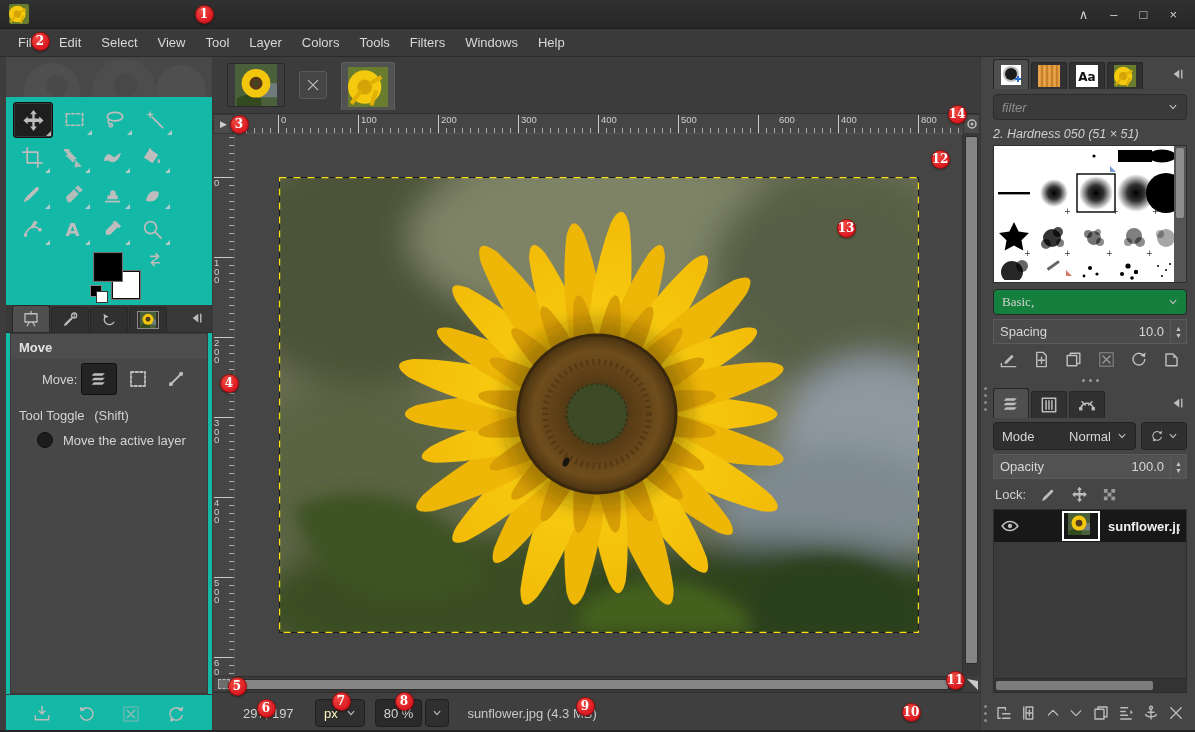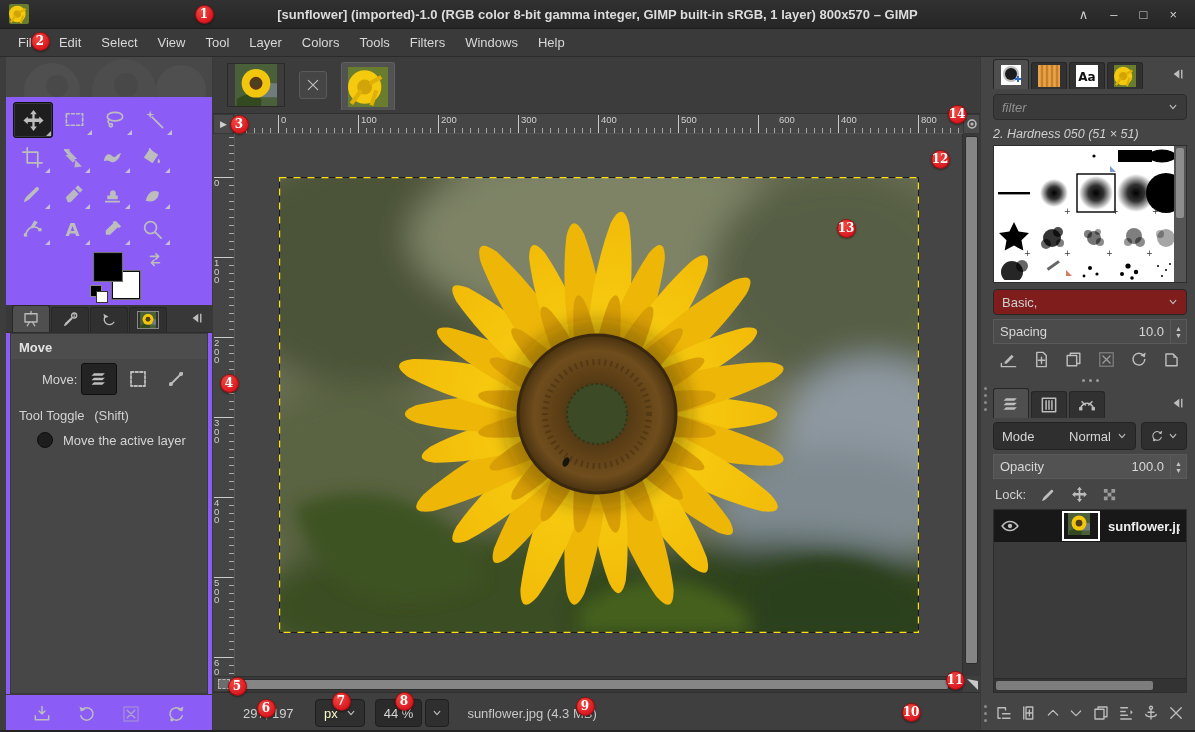--- a/index.html
+++ b/index.html
@@ -18,21 +18,21 @@
   .winctl{margin-left:auto;display:flex;align-items:center;gap:22px;padding-right:18px;z-index:2;color:#d0d0d0;font-size:13px;}
   .winctl span{cursor:default}
 
   
   .menubar{height:27px;background:#3a3a3a;border-bottom:1px solid #2b2b2b;display:flex;align-items:center;padding-left:8px;}
   .menu-item{padding:4px 10px;color:#d8d8d8;}
 
   .main{display:flex;height:676px;}
 
   
-  .toolbox{width:212px;flex:0 0 auto;display:flex;flex-direction:column;position:relative;background:#8b5cf6;border-left:6px solid #3d3d3d;box-sizing:border-box;}
+  .toolbox{width:212px;flex:0 0 auto;display:flex;flex-direction:column;position:relative;background:#14b8a6;border-left:6px solid #3d3d3d;box-sizing:border-box;}
   .wilber{height:40px;overflow:hidden;position:relative;background:#484848;}
   .wilber i{position:absolute;border-radius:50%;background:#555;opacity:.55}
   .tool-grid{display:flex;flex-wrap:wrap;padding:4px 4px 2px 6px;}
   .tool{width:38px;height:34px;margin:1px;display:flex;align-items:center;justify-content:center;position:relative;border-radius:3px;}
   .tool:after{content:"";position:absolute;right:1px;bottom:1px;border-style:solid;border-width:0 0 5px 5px;border-color:transparent transparent #cfcfcf transparent;opacity:.85}
   .tool.active{background:#1e1e1e;border:1px solid #101010;box-shadow:inset 0 0 0 1px #3a3a3a;}
   .swatches{height:56px;position:relative;}
   .sw{position:absolute;border:1px solid #0c0c0c;box-shadow:0 0 0 1px #707070;}
   .sw.fg{left:88px;top:4px;width:26px;height:26px;background:#000;z-index:2}
   .sw.bg2{left:106px;top:22px;width:26px;height:26px;background:#fff;}
@@ -99,21 +99,21 @@
   .rtabs{height:30px;display:flex;align-items:flex-end;background:transparent;position:relative;margin-top:2px;}
   .rtab{width:34px;height:26px;display:flex;align-items:center;justify-content:center;background:#313131;border:1px solid #262626;border-bottom:none;margin-right:2px;border-radius:3px 3px 0 0;}
   .rtab.active{background:#4f4f4f;height:29px;}
   .rmenu{position:absolute;right:2px;top:8px;}
   .filter{height:24px;margin:5px 0;background:#3a3a3a;border:1px solid #2c2c2c;border-radius:4px;display:flex;align-items:center;padding:0 8px;color:#8f8f8f;font-style:italic;}
   .filter .chev{margin-left:auto}
   .bname{font-style:italic;color:#cfcfcf;font-size:12.5px;padding:2px 0 4px 0;white-space:nowrap;}
   .brushes{height:136px;background:#fff;position:relative;border:1px solid #2e2e2e;}
   .bscroll{position:absolute;right:0;top:0;bottom:0;width:12px;background:#555;}
   .bscroll i{position:absolute;left:2px;right:2px;top:2px;height:70px;background:#8d8d8d;border-radius:2px;}
-  .tagbox{height:24px;margin:6px 0 4px 0;background:#7f1d1d;border:1px solid #272727;border-radius:4px;display:flex;align-items:center;padding:0 8px;color:#d0d0d0;}
+  .tagbox{height:24px;margin:6px 0 4px 0;background:#15803d;border:1px solid #272727;border-radius:4px;display:flex;align-items:center;padding:0 8px;color:#d0d0d0;font-family:Liberation Serif, serif;}
   .tagbox .chev{margin-left:auto}
   .spinrow{height:23px;border:1px solid #5a5a5a;background:#4b4b4b;display:flex;align-items:center;padding:0 0 0 6px;color:#d6d6d6;}
   .spinrow .val{margin-left:auto;padding-right:6px;}
   .spincol{width:15px;height:100%;border-left:1px solid #5a5a5a;display:flex;flex-direction:column;align-items:center;justify-content:center;color:#c5c5c5;font-size:7px;line-height:7px;}
   .btnrow{height:30px;display:flex;align-items:center;justify-content:space-between;padding:0 6px;}
   .dots3{height:12px;display:flex;align-items:center;justify-content:center;gap:4px;}
   .dots3 i{width:3px;height:3px;border-radius:50%;background:#9a9a9a;}
   .modebox{height:26px;background:#2f2f2f;border:1px solid #232323;border-radius:4px;display:flex;align-items:center;padding:0 8px;color:#d6d6d6;flex:1;}
   .modebox .chev{margin-left:6px}
   .modebox .mv{margin-left:auto}
@@ -328,21 +328,20 @@
 </svg>
 
 <div class="app">
 
   <div class="titlebar">
     <div class="app-icon">
         <svg width="20" height="20">
           <use href="#mini-flower2"></use>
         </svg>
       </div>
-    <div class="win-title">[sunflower] (imported)-1.0 (RGB color 8-bit gamma integer, GIMP built-in sRGB, 1 layer) 800x570 – GIMP</div>
     <div class="winctl">
       <span>∧</span>
       <span>–</span>
       <span>□</span>
       <span>×</span>
     </div>
   </div>
 
   <div class="menubar" id="menubar">
       <span class="menu-item">File</span>
@@ -748,21 +747,21 @@
       <div class="statusbar">
         <span class="pos">297, 197</span>
         <div class="chip">
           <span>px</span>
           <svg class="chev">
               <use href="#i-chevron-down"></use>
             </svg>
         </div>
         <div style="display:flex;align-items:center">
           <div class="zoomchip">
-              <span>44 %</span>
+              <span>80 %</span>
             </div>
           <div class="zbtn">
               <svg class="chev">
                 <use href="#i-chevron-down"></use>
               </svg>
             </div>
         </div>
         <span class="fname">sunflower.jpg (4.3 MB)</span>
       </div>
     </div>

